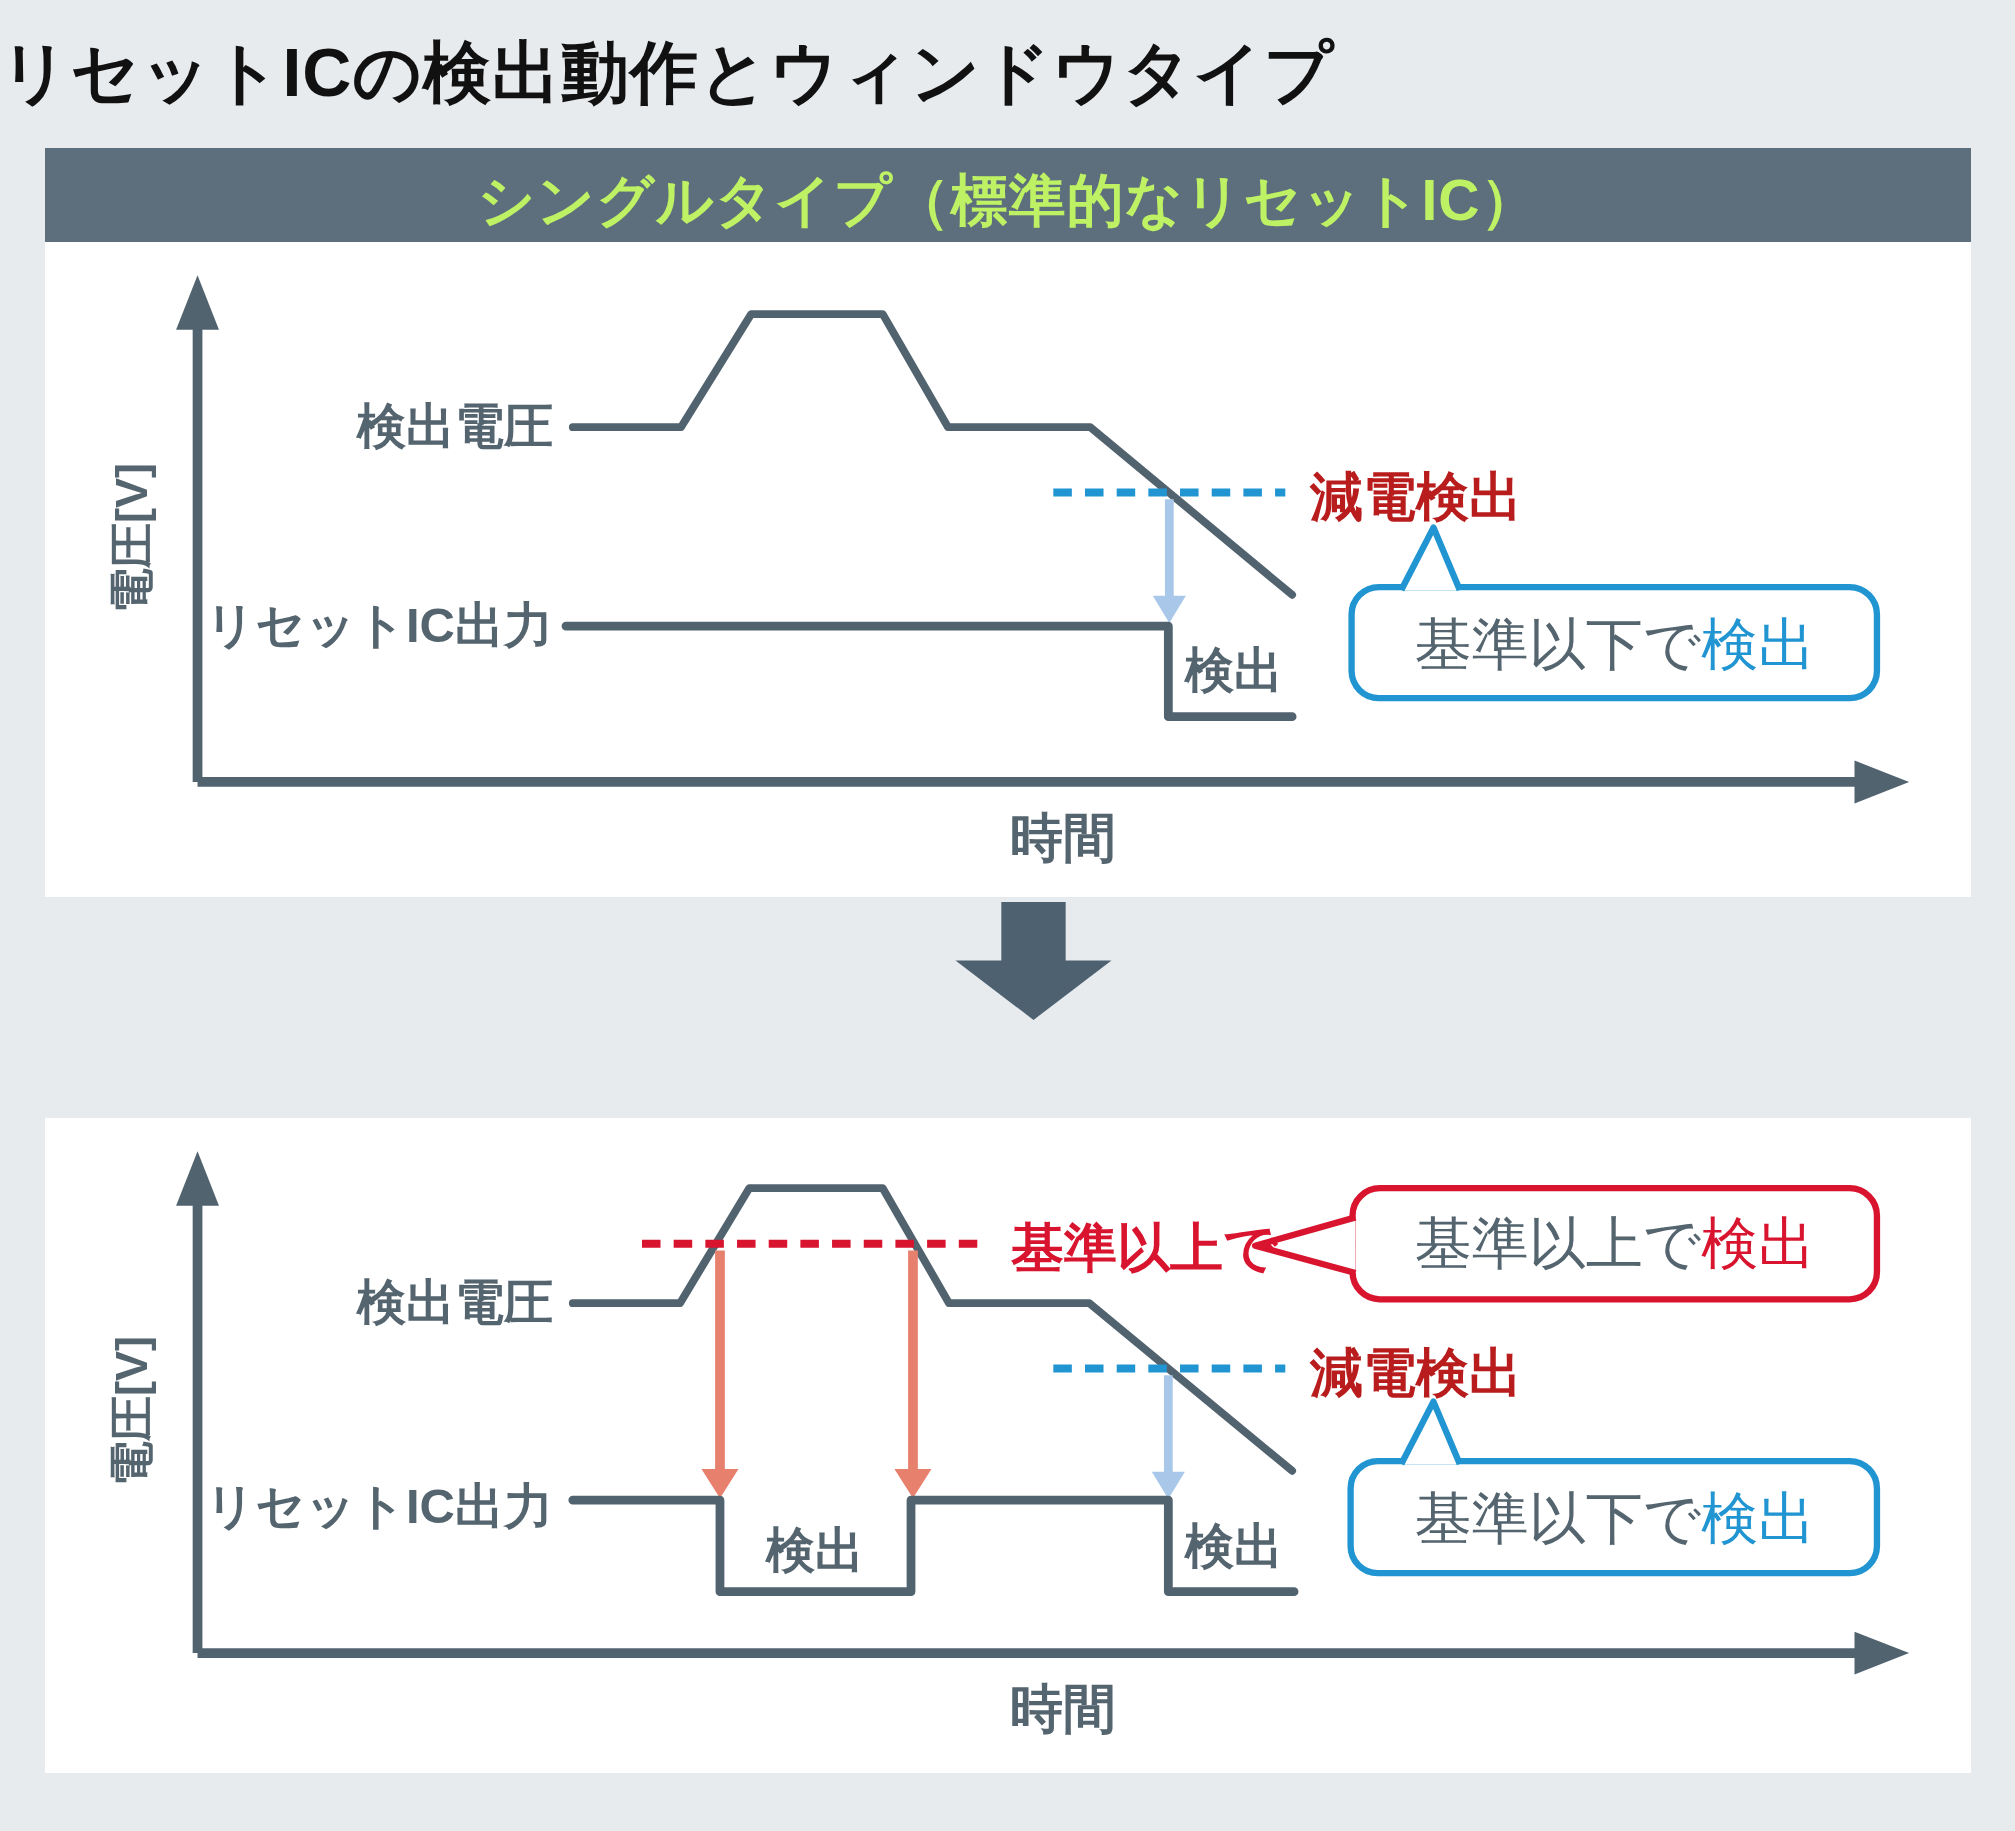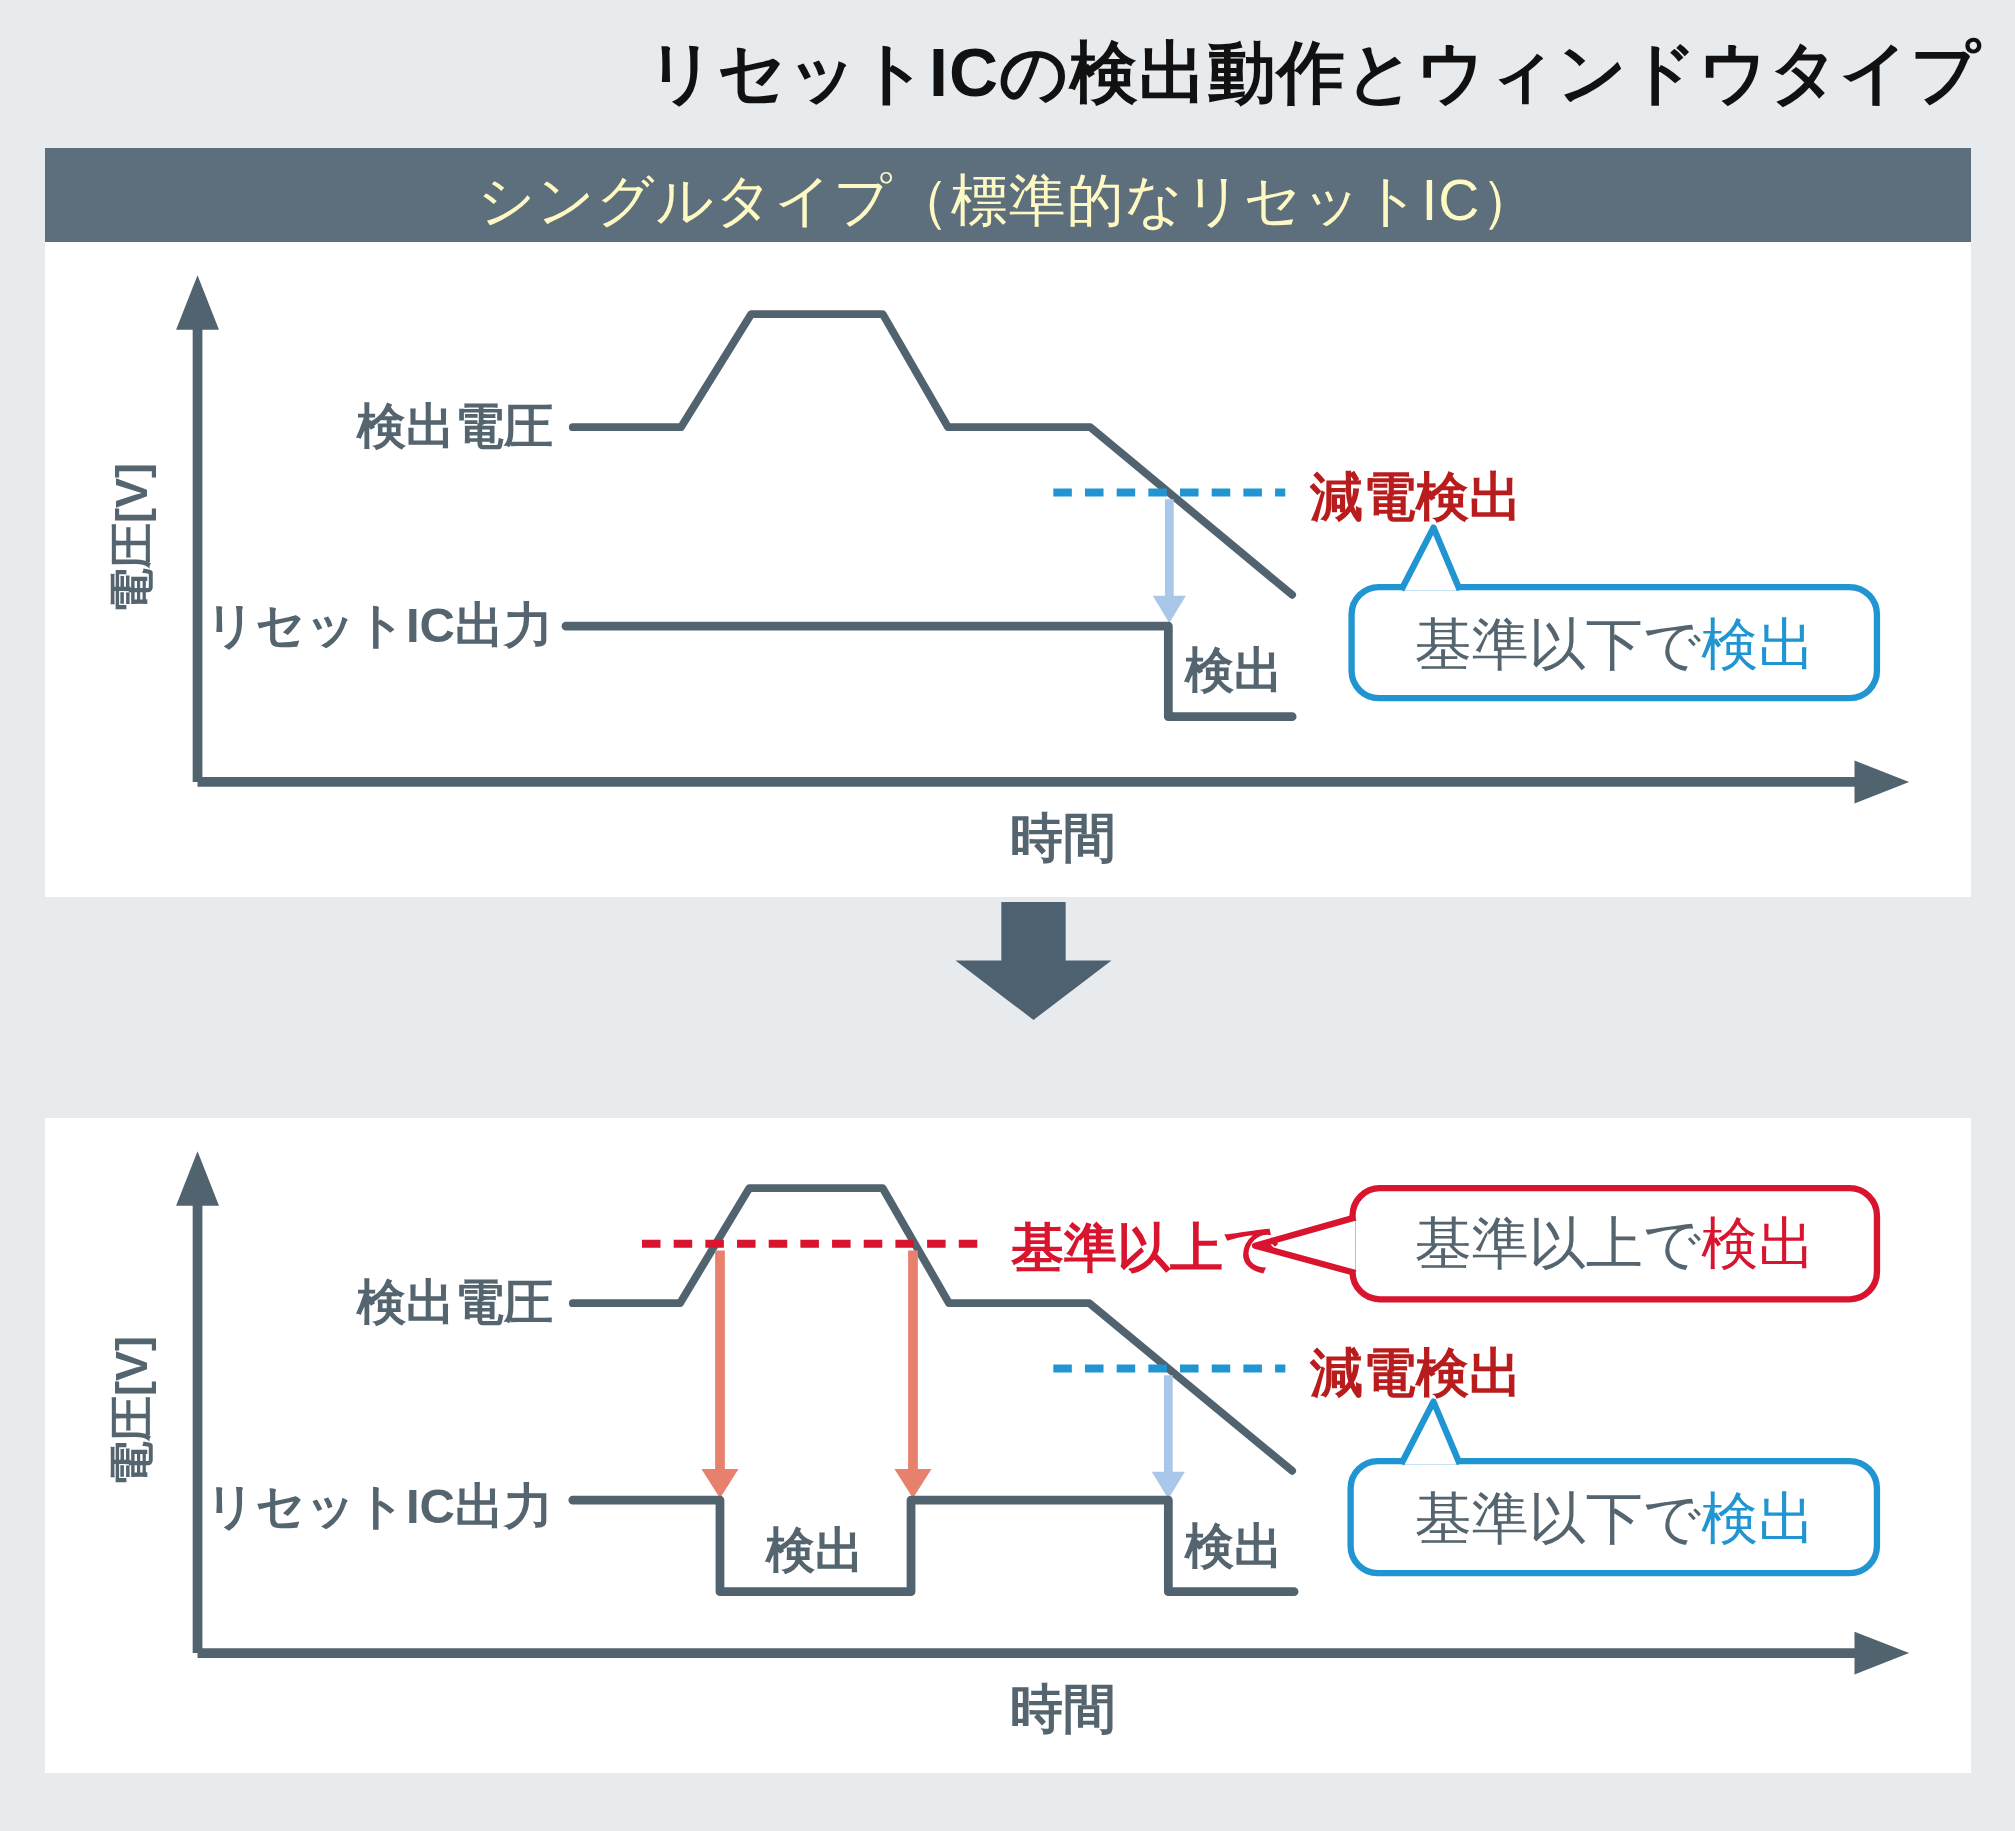--- a/index.html
+++ b/index.html
@@ -4,28 +4,28 @@
 <style>
   html,body{margin:0;padding:0;}
   body{
     width:2016px;height:1832px;position:relative;
     background:#e8ebee;
     font-family:"Liberation Sans","DejaVu Sans",sans-serif;
     overflow:hidden;
   }
   .page-title{
     position:absolute;left:0;top:21.5px;width:1981px;height:101px;
-    line-height:101px;text-align:right;
+    line-height:101px;text-align:left;
     font-size:68px;font-weight:900;color:#111111;letter-spacing:1px;
   }
   .panel{position:absolute;left:45px;width:1926px;height:749px;}
   .panel-header{
     position:absolute;left:0;top:0;width:100%;height:106px;
     display:flex;align-items:center;justify-content:center;
-    color:#fef9c3;font-size:57px;font-weight:400;letter-spacing:1px;
+    color:#bef264;font-size:57px;font-weight:700;letter-spacing:1px;
   }
   .panel-header.gray{background:#5d6e7c;}
   .panel-header.red{background:#d63c43;}
   .panel-body{position:absolute;left:0;top:94px;width:1926px;height:655px;background:#ffffff;}
   .panel-body svg{position:absolute;left:0;top:0;}
   .lbl{position:absolute;white-space:nowrap;color:#55656f;}
   .lbl.center{transform:translate(-50%,-50%);}
   .lbl.rightalign{transform:translate(-100%,-50%);}
   .lbl.leftalign{transform:translate(0,-50%);}
   .axis-y-label{font-size:45px;font-weight:700;transform:translate(-50%,-50%) rotate(-90deg);}

